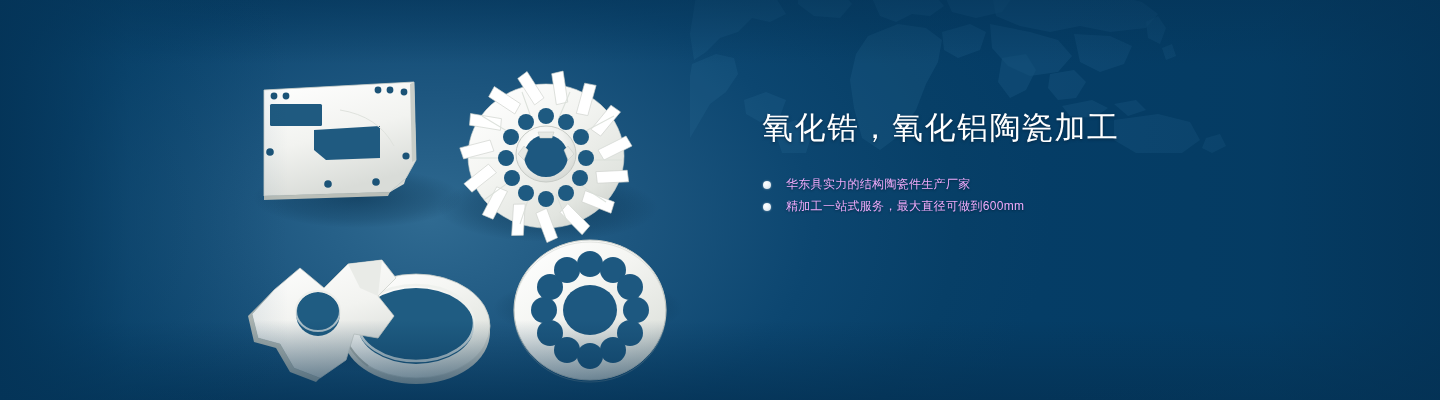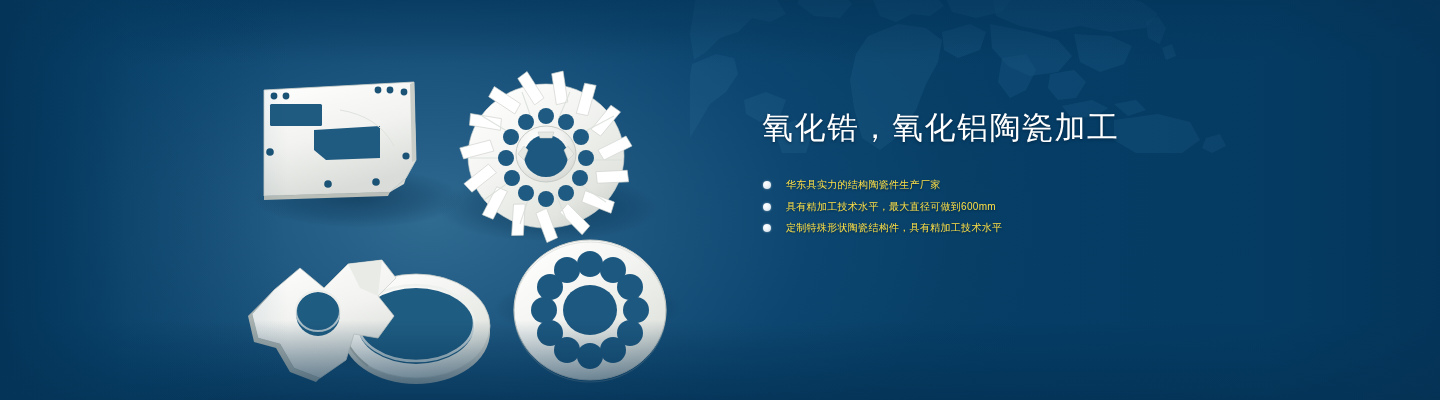--- a/index.html
+++ b/index.html
@@ -52,22 +52,22 @@
     white-space:nowrap;
     text-shadow:0 1px 3px rgba(0,20,40,.55);
   }
   .bullets{
     list-style:none;margin:0;padding:0;
     margin-top:26px;
   }
   .bullets li{
     position:relative;
     padding-left:24px;
-    color:#fde047;
-    font-size:10px;
+    color:#f0abfc;
+    font-size:12px;
     line-height:21.5px;
     letter-spacing:.3px;
     white-space:nowrap;
     text-shadow:0 1px 2px rgba(0,18,36,.5);
   }
   .dot{
     position:absolute;left:1px;top:7px;
     width:8px;height:8px;border-radius:50%;
     background:radial-gradient(circle at 35% 32%, #ffffff 0%, #eef4f8 45%, #cfdbe4 100%);
     box-shadow:0 0 2px rgba(255,255,255,.5);
@@ -316,22 +316,18 @@
 
   <div class="copy">
     <div class="headline">氧化锆，氧化铝陶瓷加工</div>
     <ul class="bullets">
       <li>
         <span class="dot"></span>
         <span>华东具实力的结构陶瓷件生产厂家</span>
       </li>
       <li>
         <span class="dot"></span>
-        <span>具有精加工技术水平，最大直径可做到600mm</span>
-      </li>
-      <li>
-        <span class="dot"></span>
-        <span>定制特殊形状陶瓷结构件，具有精加工技术水平</span>
+        <span>精加工一站式服务，最大直径可做到600mm</span>
       </li>
     </ul>
   </div>
 
 </div>
 
 </body></html>

